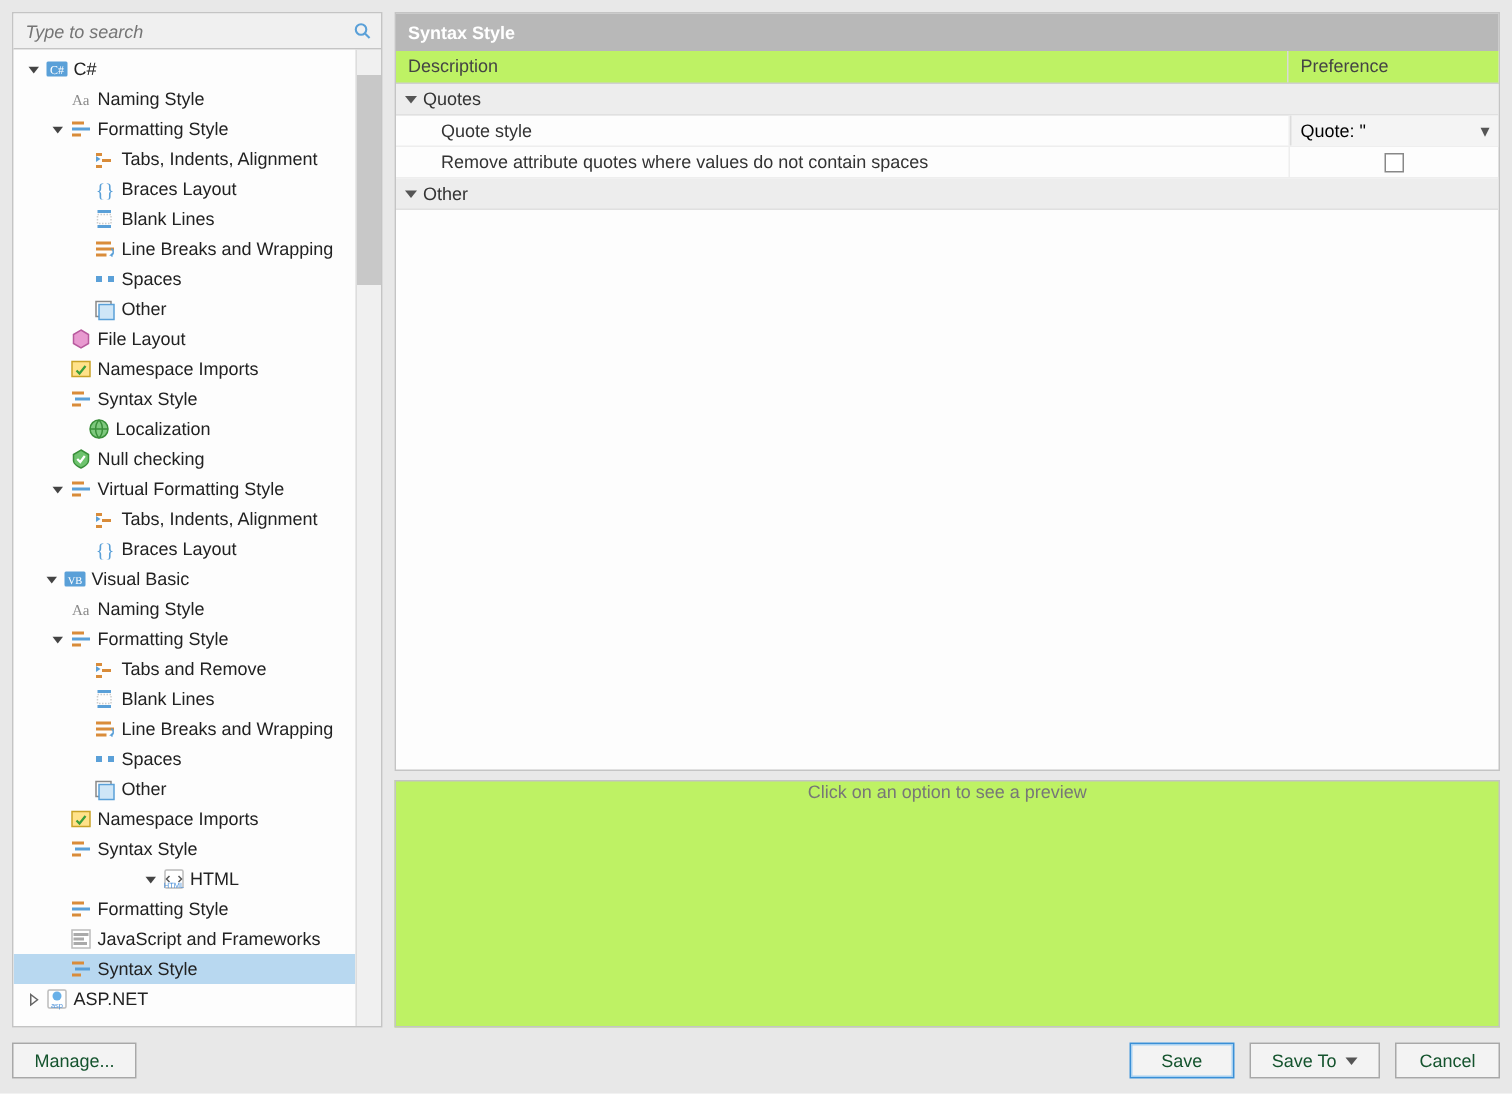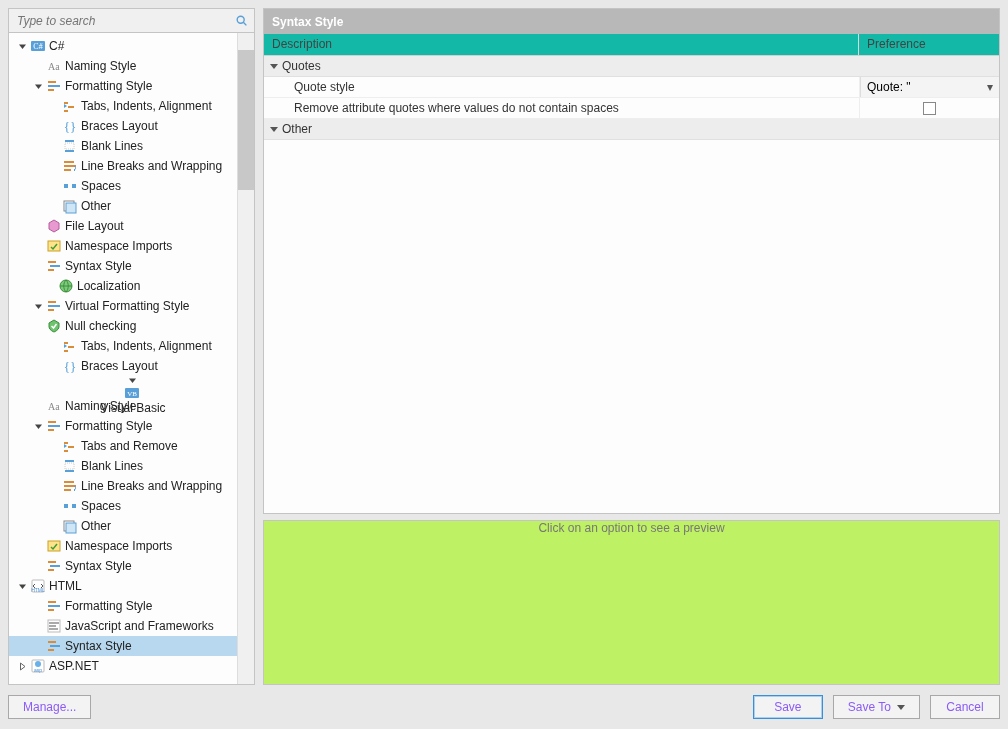--- a/index.html
+++ b/index.html
@@ -22,39 +22,39 @@
 .tree-item.selected { background: #b8d8f0; }
 .tree-toggle { width: 11px; height: 11px; display: inline-flex; align-items: center; justify-content: center; margin-right: 2px; }
 .tree-toggle svg { display: block; }
 .tree-spacer { display: inline-block; width: 13px; }
 .tree-icon { width: 16px; height: 16px; display: inline-flex; align-items: center; justify-content: center; margin-right: 3px; }
 .tree-label { color: #222; }
 
 .right-col { flex: 1; display: flex; flex-direction: column; gap: 6px; min-width: 0; }
 .right-panel { background: #fdfdfd; border: 1px solid #c4c4c4; display: flex; flex-direction: column; }
 .panel-title { background: #b8b8b8; color: #fff; font-weight: 600; padding: 4px 8px; height: 25px; display: flex; align-items: center; }
-.grid-header { display: flex; background: #14b8a6; border-bottom: 1px solid #d0d0d0; height: 22px; }
+.grid-header { display: flex; background: #bef264; border-bottom: 1px solid #d0d0d0; height: 22px; }
 .grid-header > div { padding: 3px 8px; color: #444; }
 .grid-header .col-desc { flex: 1; border-right: 1px solid #d8d8d8; }
 .grid-header .col-pref { width: 140px; }
 .grid-body { flex: 1; overflow: auto; }
 
 .group-row { display: flex; align-items: center; background: #ededed; border-bottom: 1px solid #e0e0e0; height: 21px; padding-left: 6px; color: #333; }
 .group-row .tri { margin-right: 4px; }
 .opt-row { display: flex; align-items: stretch; border-bottom: 1px solid #eee; height: 21px; }
 .opt-row .desc { flex: 1; padding-left: 30px; display: flex; align-items: center; color: #333; }
 .opt-row .pref { width: 140px; border-left: 1px solid #eee; display: flex; align-items: center; justify-content: center; position: relative; }
 .pref-combo { width: 100%; height: 100%; display: flex; align-items: center; justify-content: space-between; padding: 0 6px; background: #f4f4f4; border-left: 1px solid #ddd; }
 .pref-combo .cb-arrow { color: #555; }
 .pref-check { width: 13px; height: 13px; border: 1px solid #888; background: #fff; }
 
 .preview-panel { flex: 1; background: #bef264; border: 1px solid #c4c4c4; display: flex; align-items: flex-start; justify-content: center; color: #777; }
 
 .bottom-bar { display: flex; align-items: center; height: 28px; }
-.btn { border: 1px solid #a8a8a8; background: #f3f3f3; padding: 4px 14px; font-size: 12px; cursor: pointer; color: #8b5cf6; min-width: 70px; text-align: center; display: inline-flex; align-items: center; justify-content: center; gap: 6px; height: 24px; }
+.btn { border: 1px solid #a8a8a8; background: #f3f3f3; padding: 4px 14px; font-size: 12px; cursor: pointer; color: #14532d; min-width: 70px; text-align: center; display: inline-flex; align-items: center; justify-content: center; gap: 6px; height: 24px; }
 .btn.primary { border: 1px solid #3a8fd6; box-shadow: inset 0 0 0 1px #a7d1f2; }
 .bottom-left { }
 .bottom-right { margin-left: auto; display: flex; gap: 10px; }
 
 .tri { display: inline-block; }
 .tri.down { width: 0; height: 0; border-left: 4px solid transparent; border-right: 4px solid transparent; border-top: 5px solid #555; }
 
 svg { display: block; }
 </style>
 </head>
@@ -207,64 +207,64 @@
               <span class="tree-spacer"></span>
               <span class="tree-icon">
                 <svg width="16" height="16">
                   <circle cx="8" cy="8" r="6" fill="#7fc97f" stroke="#3a8f3a"></circle>
                   <path d="M2 8h12M8 2c3 3 3 9 0 12M8 2c-3 3-3 9 0 12" stroke="#3a8f3a" fill="none"></path>
                 </svg>
               </span>
               <span class="tree-label">Localization</span>
             </div>
             <div class="tree-item" style="padding-left: 24px;">
-              <span class="tree-toggle">
-                <svg width="9" height="9">
-                  <path d="M1 2.5 L8 2.5 L4.5 7 Z" fill="#444"></path>
-                </svg>
-              </span>
-              <span class="tree-icon">
-                <svg width="16" height="16">
-                  <rect x="2" y="3" width="8" height="2" fill="#d98c3a"></rect>
-                  <rect x="2" y="7" width="12" height="2" fill="#5aa0d8"></rect>
-                  <rect x="2" y="11" width="6" height="2" fill="#d98c3a"></rect>
-                </svg>
-              </span>
-              <span class="tree-label">Virtual Formatting Style</span>
-            </div>
-            <div class="tree-item" style="padding-left: 24px;">
               <span class="tree-spacer"></span>
               <span class="tree-icon">
                 <svg width="16" height="16">
                   <path d="M8 2l5 3v4c0 3-5 5-5 5s-5-2-5-5V5z" fill="#6ec36e" stroke="#3a8f3a"></path>
                   <path d="M5.5 8l2 2 3-4" stroke="#fff" fill="none" stroke-width="1.5"></path>
                 </svg>
               </span>
               <span class="tree-label">Null checking</span>
             </div>
+            <div class="tree-item" style="padding-left: 24px;">
+              <span class="tree-toggle">
+                <svg width="9" height="9">
+                  <path d="M1 2.5 L8 2.5 L4.5 7 Z" fill="#444"></path>
+                </svg>
+              </span>
+              <span class="tree-icon">
+                <svg width="16" height="16">
+                  <rect x="2" y="3" width="8" height="2" fill="#d98c3a"></rect>
+                  <rect x="2" y="7" width="12" height="2" fill="#5aa0d8"></rect>
+                  <rect x="2" y="11" width="6" height="2" fill="#d98c3a"></rect>
+                </svg>
+              </span>
+              <span class="tree-label">Virtual Formatting Style</span>
+            </div>
             <div class="tree-item" style="padding-left: 40px;">
               <span class="tree-spacer"></span>
               <span class="tree-icon">
                 <svg width="16" height="16">
                   <path d="M2 4h4v2H2zM6 8h6v2H6zM2 12h4v2H2z" fill="#d98c3a"></path>
                   <path d="M2 6l3 2-3 2z" fill="#5aa0d8"></path>
                 </svg>
               </span>
               <span class="tree-label">Tabs, Indents, Alignment</span>
             </div>
             <div class="tree-item" style="padding-left: 40px;">
               <span class="tree-spacer"></span>
               <span class="tree-icon">
                 <svg width="16" height="16">
                   <text x="8" y="13" font-size="13" fill="#5aa0d8" text-anchor="middle" font-family="Consolas">{}</text>
                 </svg>
               </span>
               <span class="tree-label">Braces Layout</span>
             </div>
-            <div class="tree-item" style="padding-left: 20px; flex-direction: column;">
+            <div class="tree-item" style="padding-left: 20px;">
               <span class="tree-toggle">
                 <svg width="9" height="9">
                   <path d="M1 2.5 L8 2.5 L4.5 7 Z" fill="#444"></path>
                 </svg>
               </span>
               <span class="tree-icon">
                 <svg width="16" height="16">
                   <rect x="1" y="3" width="14" height="10" rx="1" fill="#5aa0d8"></rect>
                   <text x="8" y="11" font-size="7" fill="#fff" text-anchor="middle" font-family="Consolas">VB</text>
                 </svg>
@@ -360,21 +360,21 @@
               <span class="tree-spacer"></span>
               <span class="tree-icon">
                 <svg width="16" height="16">
                   <rect x="2" y="3" width="8" height="2" fill="#d98c3a"></rect>
                   <rect x="4" y="7" width="10" height="2" fill="#5aa0d8"></rect>
                   <rect x="2" y="11" width="6" height="2" fill="#d98c3a"></rect>
                 </svg>
               </span>
               <span class="tree-label">Syntax Style</span>
             </div>
-            <div class="tree-item" style="padding-left: 8px;">
+            <div class="tree-item" style="padding-left: 8px; justify-content: center;">
               <span class="tree-toggle">
                 <svg width="9" height="9">
                   <path d="M1 2.5 L8 2.5 L4.5 7 Z" fill="#444"></path>
                 </svg>
               </span>
               <span class="tree-icon">
                 <svg width="16" height="16">
                   <rect x="2" y="2" width="12" height="12" rx="1" fill="#fff" stroke="#bbb"></rect>
                   <text x="8" y="14" font-size="5" fill="#4a90d9" text-anchor="middle">HTML</text>
                   <path d="M5 6 L3 8 L5 10 M11 6 L13 8 L11 10" stroke="#555" fill="none" stroke-width="1"></path>

